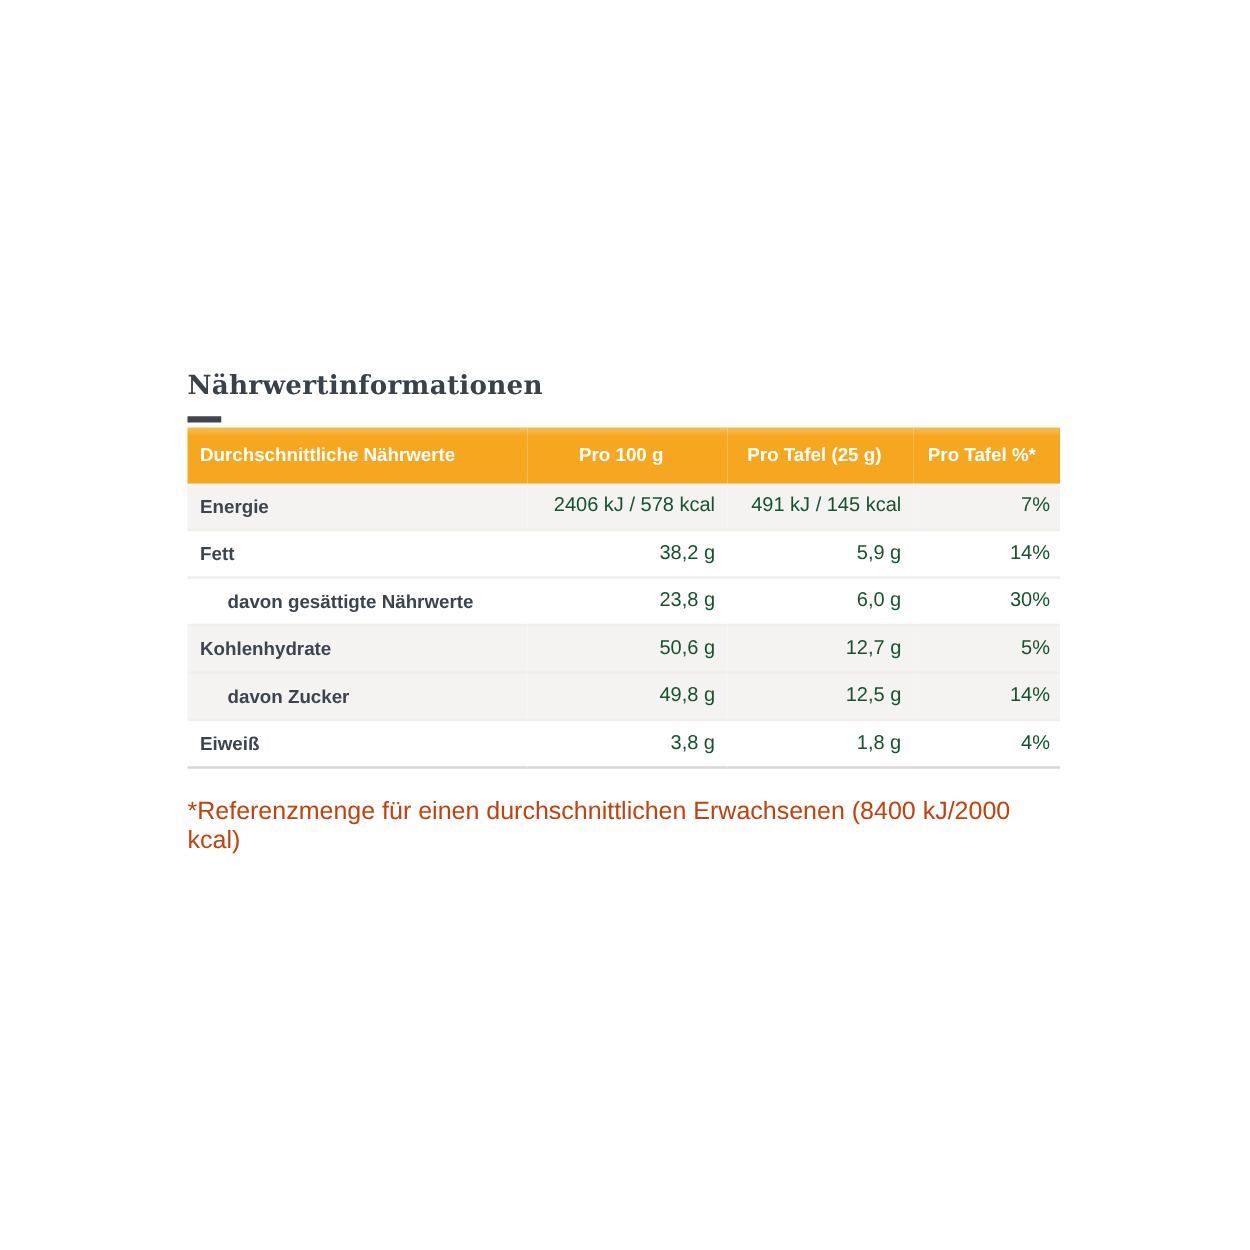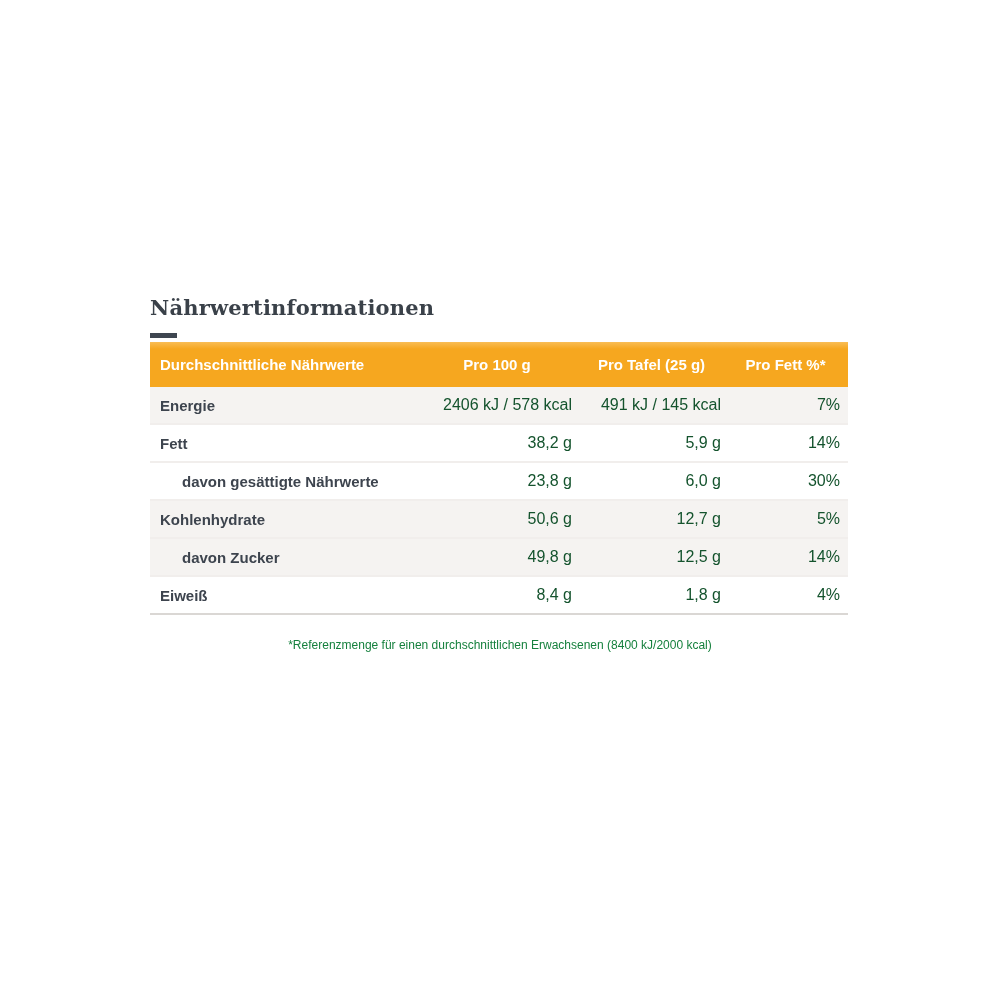--- a/index.html
+++ b/index.html
@@ -76,23 +76,22 @@
     padding-left: 32px;
   }
   table.nutrition tr.shade {
     background: #f5f3f1;
   }
   table.nutrition tbody tr:last-child td {
     border-bottom: 2px solid #dad7d4;
   }
   .footnote {
     margin-top: 23px;
-    font-size: 12px;
-    color: #15803d;
-    text-align: center;
+    font-size: 20px;
+    color: #c2410c;
   }
 </style>
 </head>
 <body>
 
 <div class="page">
   <div class="content">
 
     <h2 class="title">Nährwertinformationen</h2>
     <div class="title-underline"></div>
@@ -102,21 +101,21 @@
         <col style="width:272px">
         <col style="width:160px">
         <col style="width:149px">
         <col style="width:119px">
       </colgroup>
       <thead>
         <tr>
           <th class="c1">Durchschnittliche Nährwerte</th>
           <th>Pro 100 g</th>
           <th>Pro Tafel (25 g)</th>
-          <th>Pro Fett %*</th>
+          <th>Pro Tafel %*</th>
         </tr>
       </thead>
       <tbody>
         <tr class="shade">
           <td class="label">Energie</td>
           <td>2406 kJ / 578 kcal</td>
           <td>491 kJ / 145 kcal</td>
           <td>7%</td>
         </tr>
         <tr>
@@ -138,21 +137,21 @@
           <td>5%</td>
         </tr>
         <tr class="shade sub">
           <td class="label">davon Zucker</td>
           <td>49,8 g</td>
           <td>12,5 g</td>
           <td>14%</td>
         </tr>
         <tr>
           <td class="label">Eiweiß</td>
-          <td>8,4 g</td>
+          <td>3,8 g</td>
           <td>1,8 g</td>
           <td>4%</td>
         </tr>
       </tbody>
     </table>
 
     <div class="footnote">*Referenzmenge für einen durchschnittlichen Erwachsenen (8400 kJ/2000 kcal)</div>
 
   </div>
 </div>

